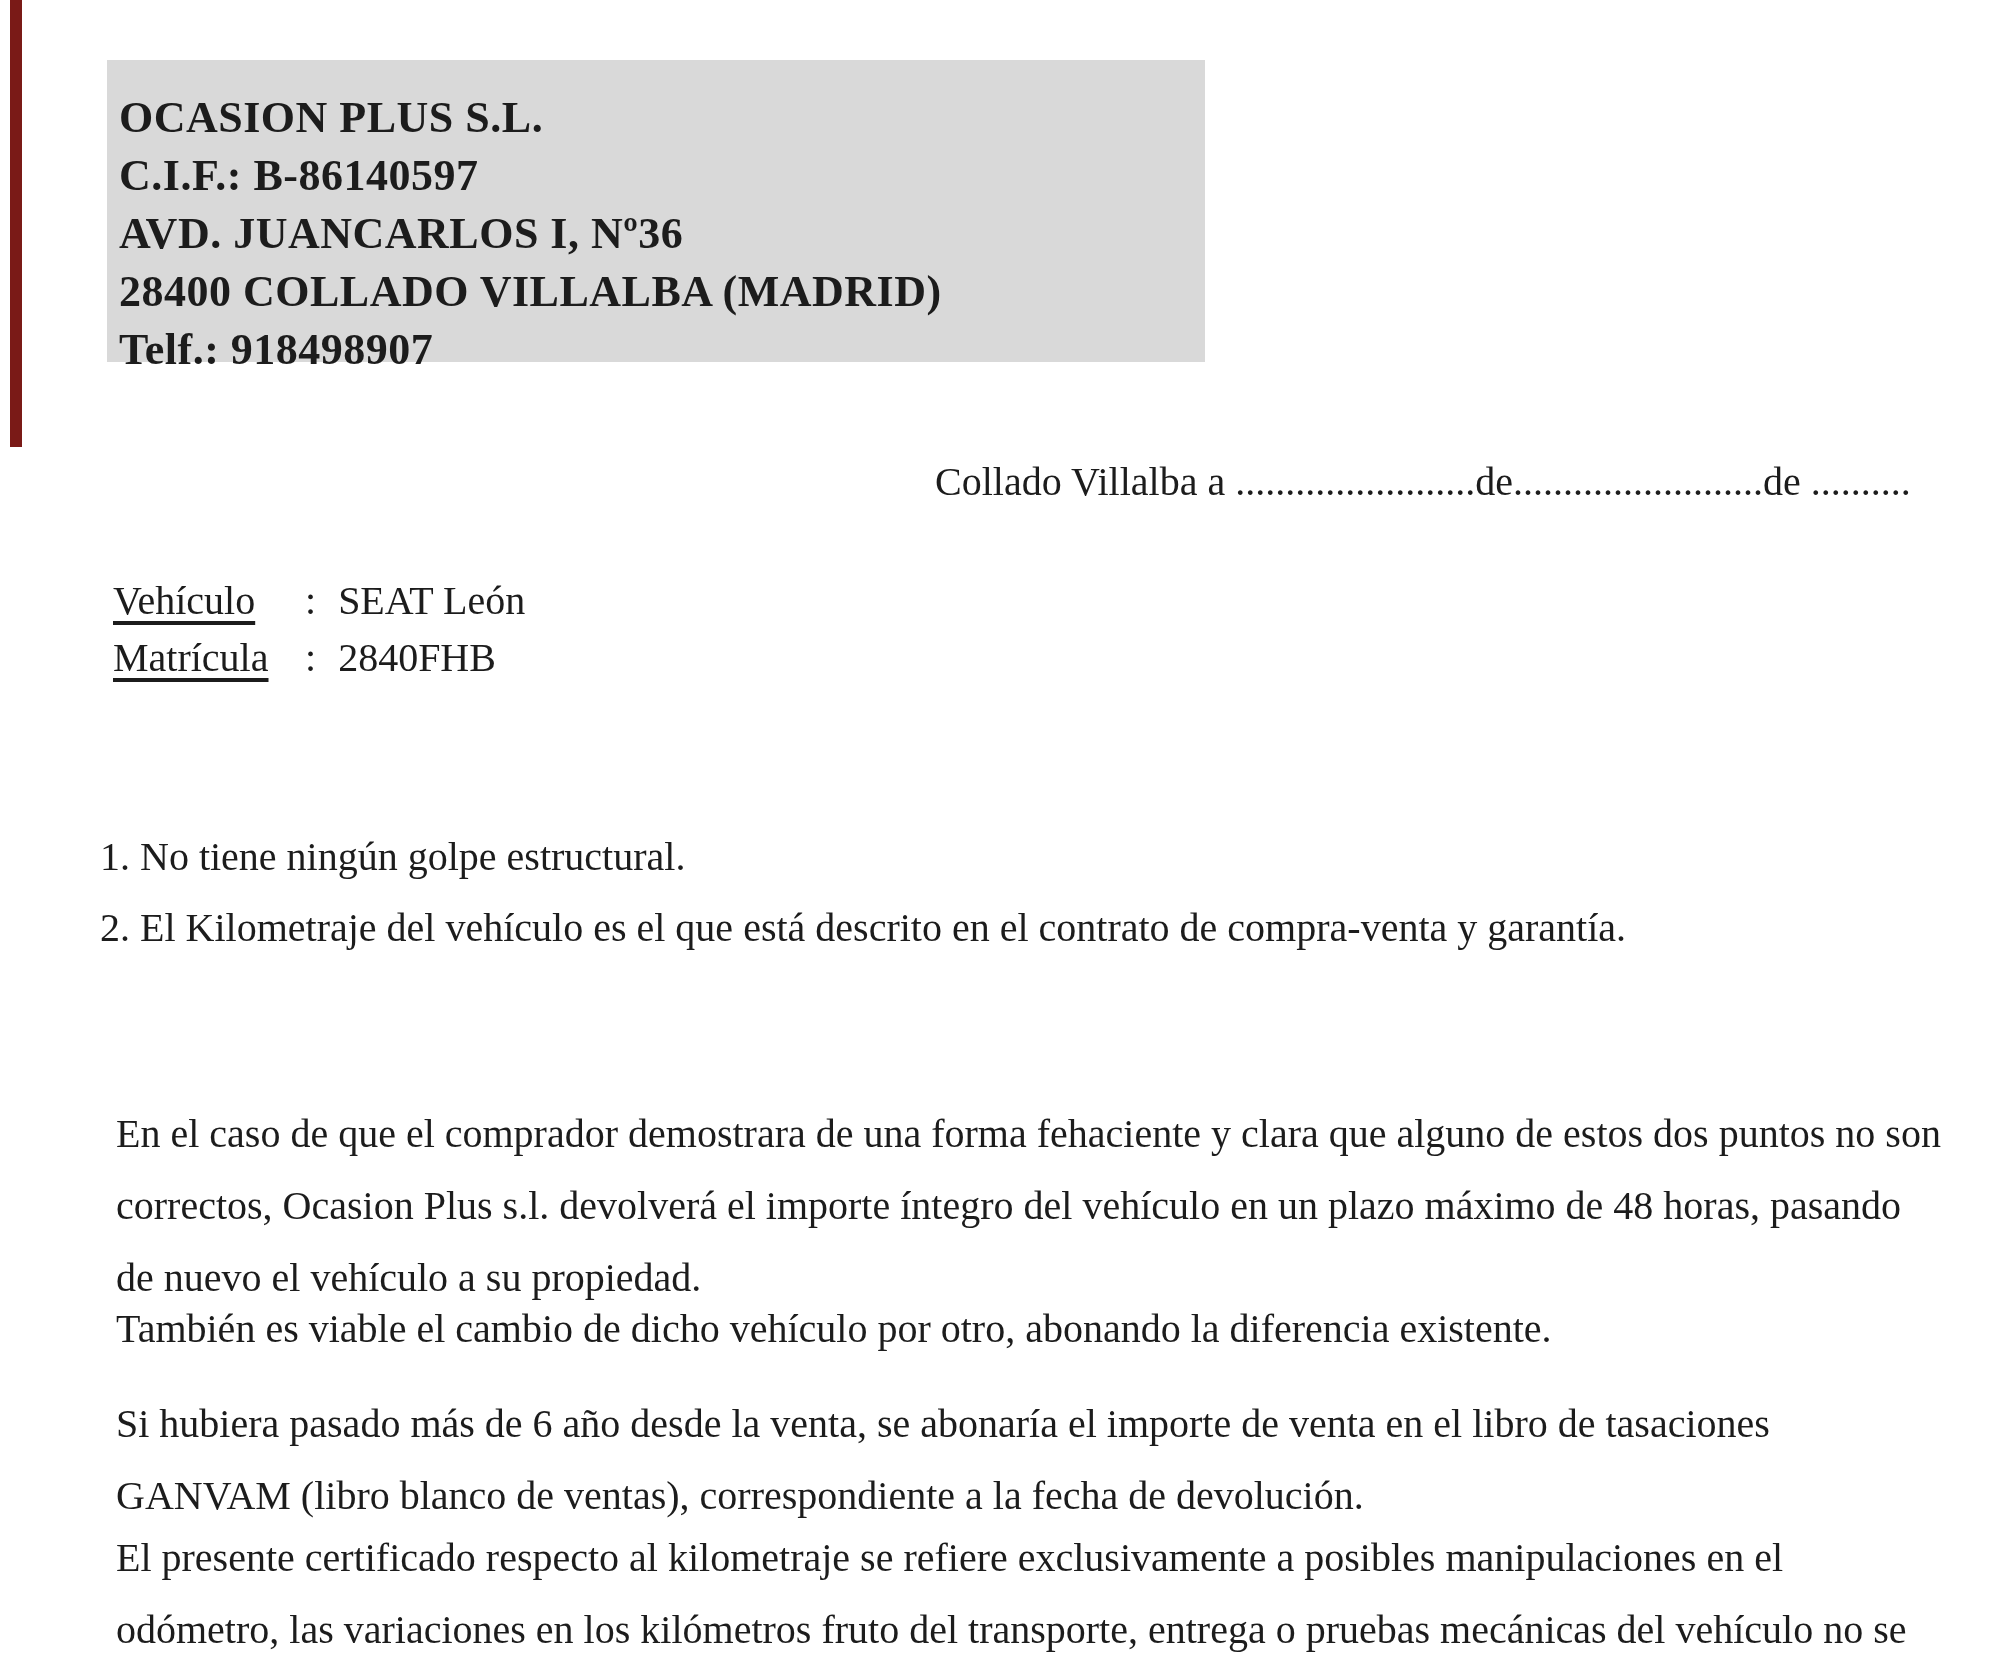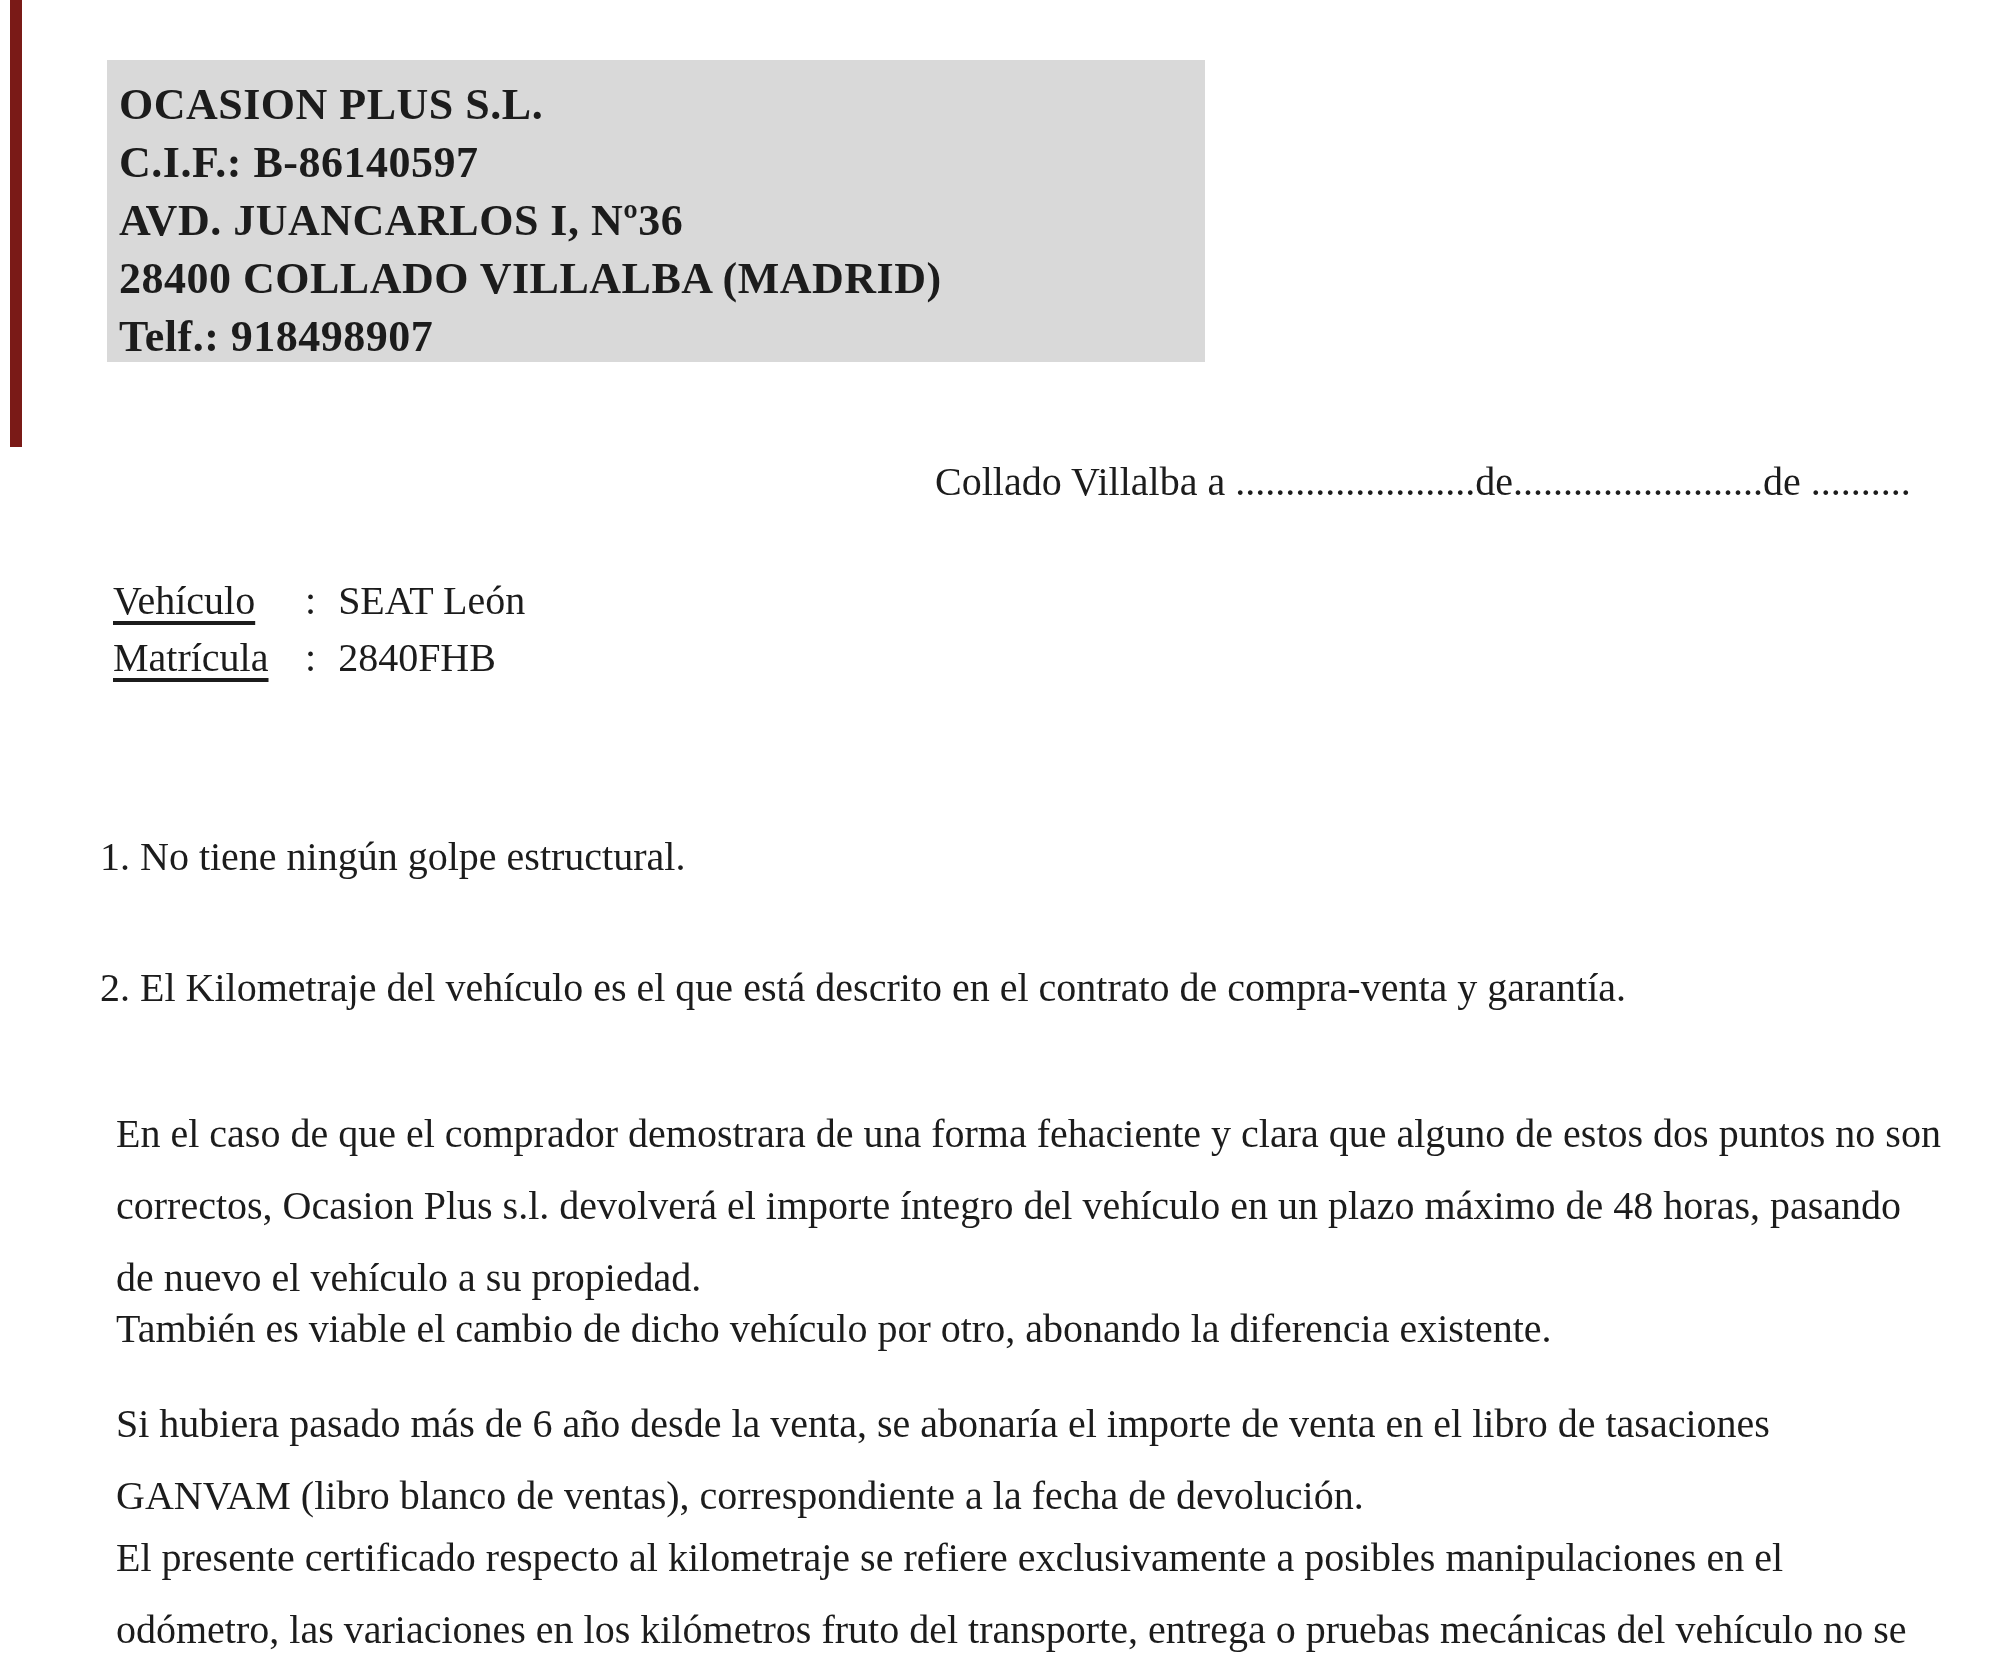--- a/index.html
+++ b/index.html
@@ -28,21 +28,21 @@
     background: #7a1a17;
   }
   .company-block {
     position: absolute;
     left: 107px;
     top: 60px;
     width: 1098px;
     height: 302px;
     background: #d9d9d9;
     box-sizing: border-box;
-    padding: 16px 0 0 12px;
+    padding: 29px 0 0 12px;
     font-weight: bold;
     font-size: 44px;
     line-height: 58px;
     letter-spacing: 0.5px;
   }
   .date-line {
     position: absolute;
     left: 935px;
     top: 458px;
     font-size: 40px;
@@ -66,21 +66,21 @@
     text-underline-offset: 7px;
   }
   .field-value { margin-left: 22px; }
   .point {
     position: absolute;
     left: 100px;
     font-size: 40px;
     white-space: nowrap;
   }
   .point-1 { top: 833px; }
-  .point-2 { top: 964px; }
+  .point-2 { top: 904px; }
   .para {
     position: absolute;
     left: 116px;
     width: 1832px;
     font-size: 40px;
     line-height: 72px;
   }
   .para-1 { top: 1098px; }
   .para-2 { top: 1293px; }
   .para-3 { top: 1388px; }

